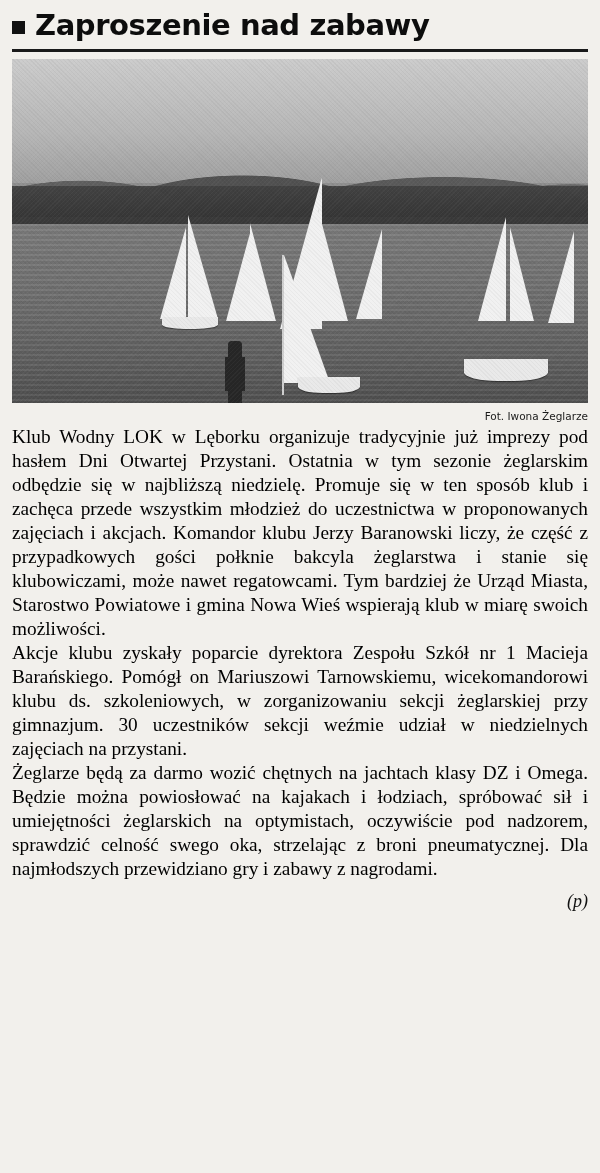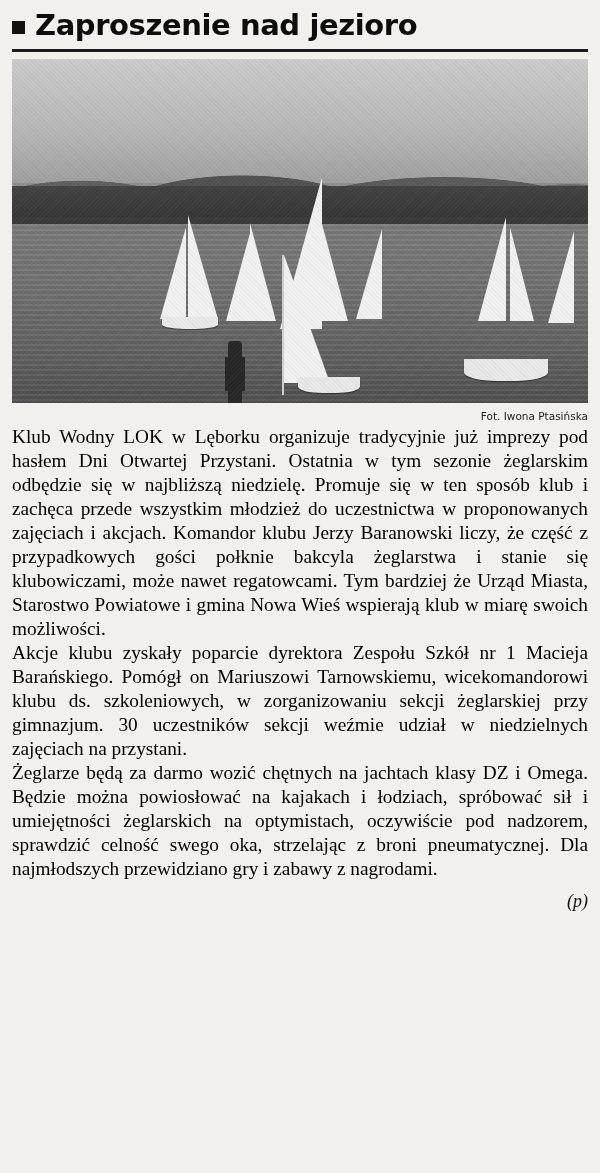--- a/index.html
+++ b/index.html
@@ -159,21 +159,21 @@
     color: #111;
   }
 </style>
 </head>
 <body>
 
 <div class="page">
 
   <div class="headline-row">
     <div class="headline-bullet"></div>
-    <div class="headline-text">Zaproszenie nad jezioro</div>
+    <div class="headline-text">Zaproszenie nad zabawy</div>
   </div>
   <div class="rule"></div>
 
   <div class="photo">
     <div class="sky"></div>
     <div class="hills"></div>
     <div class="treeline"></div>
     <div class="water"></div>
 
     <div class="sail" style="left:148px;top:168px;width:26px;height:92px;clip-path:polygon(100% 0,100% 100%,0 100%);"></div>
@@ -195,21 +195,21 @@
     <div class="hull" style="left:150px;top:258px;width:56px;height:12px;"></div>
 
     <div class="person" style="left:216px;top:282px;width:14px;height:20px;border-radius:4px;"></div>
     <div class="person" style="left:213px;top:298px;width:20px;height:34px;"></div>
     <div class="person" style="left:216px;top:330px;width:14px;height:26px;"></div>
 
     <div class="photo-grain"></div>
   </div>
 
 
-  <div class="credit">Fot. Iwona Ptasińska</div>
+  <div class="credit">Fot. Iwona Żeglarze</div>
 
   <div class="body-text">
     <p>Klub Wodny LOK w Lęborku organizuje tradycyjnie już imprezy pod hasłem Dni Otwartej Przystani. Ostatnia w tym sezonie żeglarskim odbędzie się w najbliższą niedzielę. Promuje się w ten sposób klub i zachęca przede wszystkim młodzież do uczestnictwa w proponowanych zajęciach i akcjach. Komandor klubu Jerzy Baranowski liczy, że część z przypadkowych gości połknie bakcyla żeglarstwa i stanie się klubowiczami, może nawet regatowcami. Tym bardziej że Urząd Miasta, Starostwo Powiatowe i gmina Nowa Wieś wspierają klub w miarę swoich możliwości.</p>
     <p>Akcje klubu zyskały poparcie dyrektora Zespołu Szkół nr 1 Macieja Barańskiego. Pomógł on Mariuszowi Tarnowskiemu, wicekomandorowi klubu ds. szkoleniowych, w zorganizowaniu sekcji żeglarskiej przy gimnazjum. 30 uczestników sekcji weźmie udział w niedzielnych zajęciach na przystani.</p>
     <p>Żeglarze będą za darmo wozić chętnych na jachtach klasy DZ i Omega. Będzie można powiosłować na kajakach i łodziach, spróbować sił i umiejętności żeglarskich na optymistach, oczywiście pod nadzorem, sprawdzić celność swego oka, strzelając z broni pneumatycznej. Dla najmłodszych przewidziano gry i zabawy z nagrodami.</p>
   </div>
 
   <div class="sign">(p)</div>
 
 </div>

